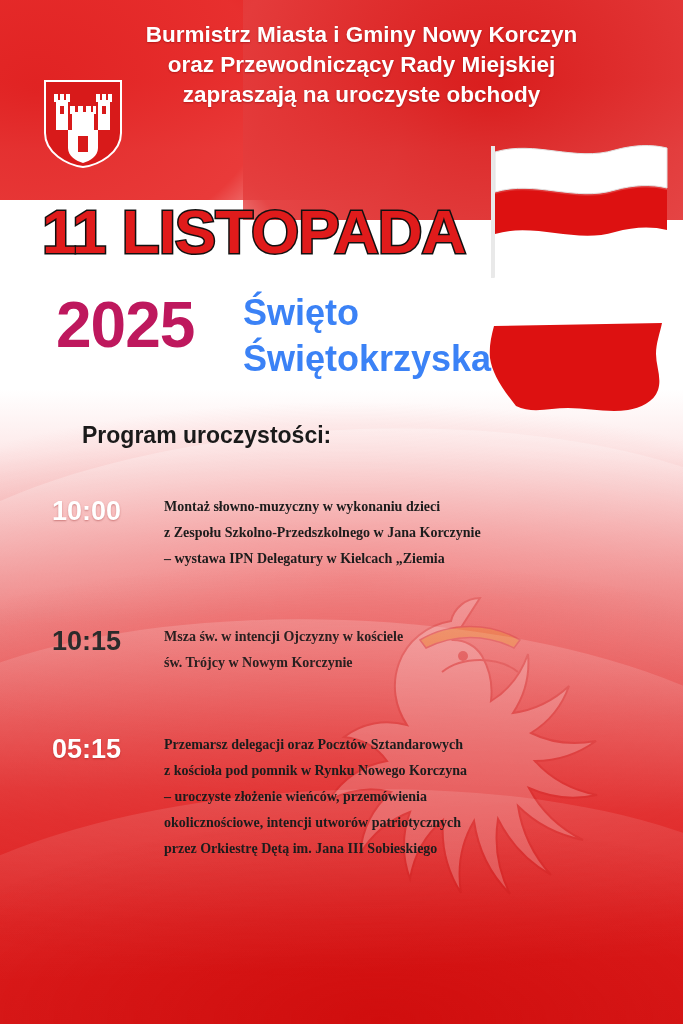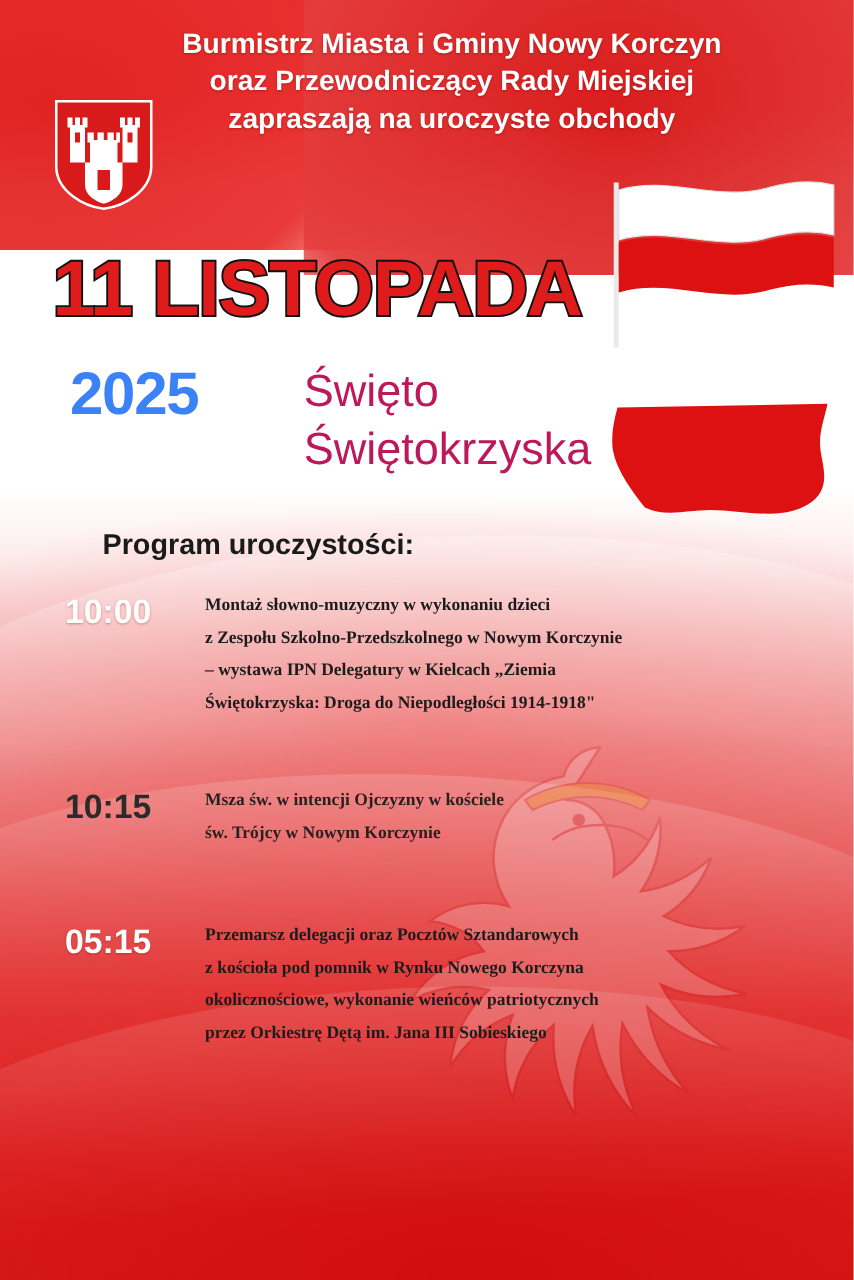--- a/index.html
+++ b/index.html
@@ -157,32 +157,32 @@
     color: #e01b1b;
     letter-spacing: -1px;
     -webkit-text-stroke: 3px #111111;
     paint-order: stroke fill;
     font-family: "Liberation Sans", sans-serif;
   }
   .title-year {
     position: absolute;
     left: 56px;
     top: 288px;
-    font-size: 48px;
-    font-weight: bold;
-    color: #3b82f6;
+    font-size: 64px;
+    font-weight: bold;
+    color: #be185d;
     letter-spacing: -1px;
   }
   .title-sub {
     position: absolute;
     left: 243px;
     top: 290px;
     font-size: 36px;
-    font-weight: normal;
-    color: #be185d;
+    font-weight: bold;
+    color: #3b82f6;
     line-height: 46px;
   }
   .title-sub div { white-space: nowrap; }
 
   
   .program-title {
     position: absolute;
     left: 82px;
     top: 422px;
     font-size: 23px;
@@ -192,20 +192,21 @@
   .schedule {
     position: absolute;
     left: 52px;
     top: 472px;
     right: 36px;
   }
   .item {
     display: flex;
     align-items: flex-start;
     margin-bottom: 52px;
+    margin-top: 22px;
   }
   .item-time {
     flex: 0 0 112px;
     font-size: 27px;
     font-weight: bold;
     color: #ffffff;
     text-shadow: 0 1px 2px rgba(130,0,0,.35);
     padding-top: 2px;
   }
   .item-time.dark {
@@ -306,38 +307,38 @@
   </div>
 
   <div class="program-title">Program uroczystości:</div>
 
   <div class="schedule">
 
     <div class="item">
       <div class="item-time">10:00</div>
       <div class="item-desc">
         <div>Montaż słowno-muzyczny w wykonaniu dzieci</div>
-        <div>z Zespołu Szkolno-Przedszkolnego w Nowym Korczynie</div>
+        <div>z Zespołu Szkolno-Przedszkolnego w Jana Korczynie</div>
         <div>– wystawa IPN Delegatury w Kielcach „Ziemia</div>
-        <div>Świętokrzyska: Droga do Niepodległości 1914-1918"</div>
       </div>
     </div>
 
     <div class="item" style="margin-bottom:56px;">
       <div class="item-time dark">10:15</div>
       <div class="item-desc light">
         <div>Msza św. w intencji Ojczyzny w kościele</div>
         <div>św. Trójcy w Nowym Korczynie</div>
       </div>
     </div>
 
     <div class="item" style="margin-bottom:0;">
       <div class="item-time">05:15</div>
       <div class="item-desc">
         <div>Przemarsz delegacji oraz Pocztów Sztandarowych</div>
         <div>z kościoła pod pomnik w Rynku Nowego Korczyna</div>
-        <div>okolicznościowe, wykonanie wieńców patriotycznych</div>
+        <div>– uroczyste złożenie wieńców, przemówienia</div>
+        <div>okolicznościowe, intencji utworów patriotycznych</div>
         <div>przez Orkiestrę Dętą im. Jana III Sobieskiego</div>
       </div>
     </div>
 
   </div>
 </div>
 
 </body></html>

